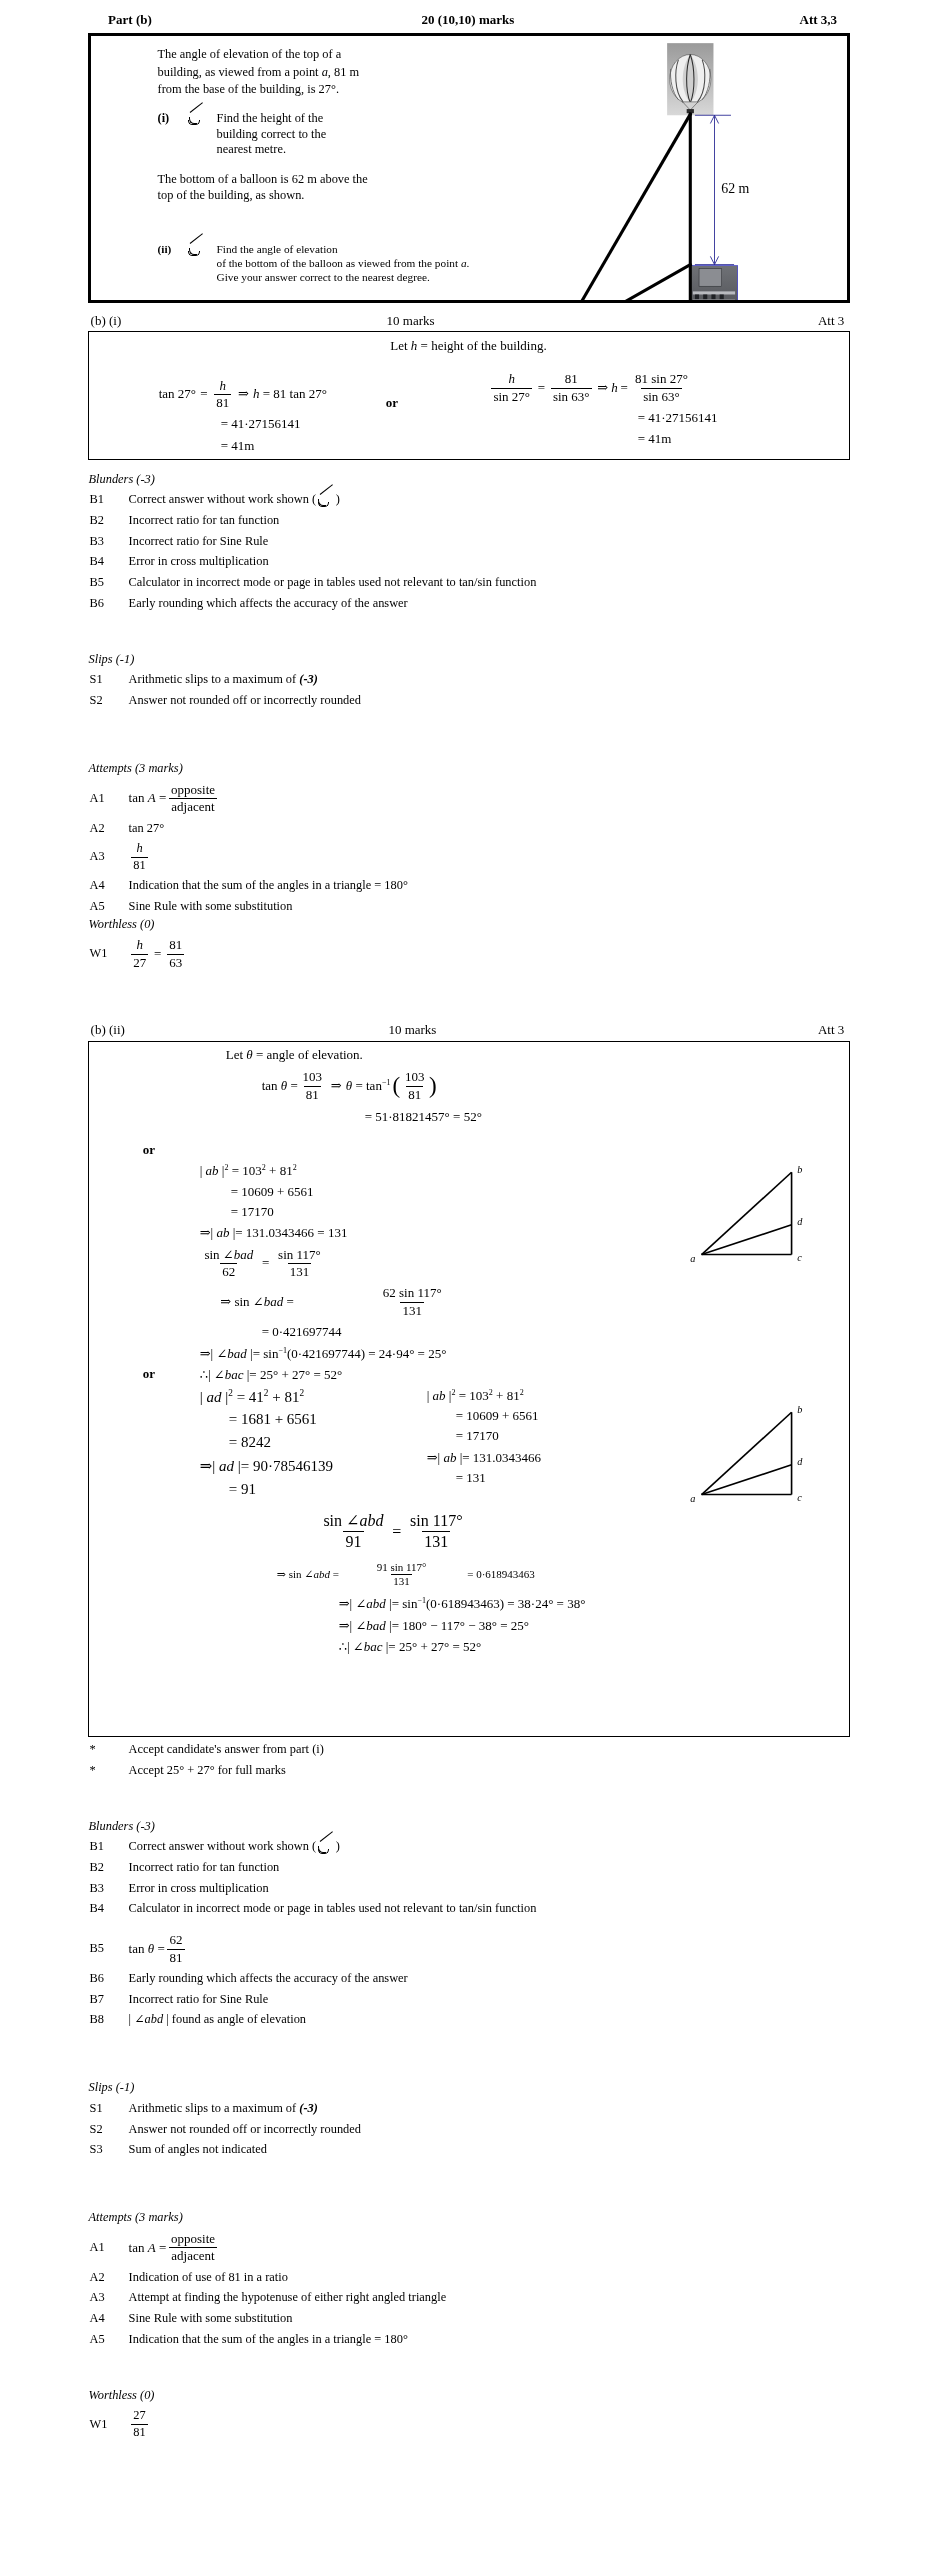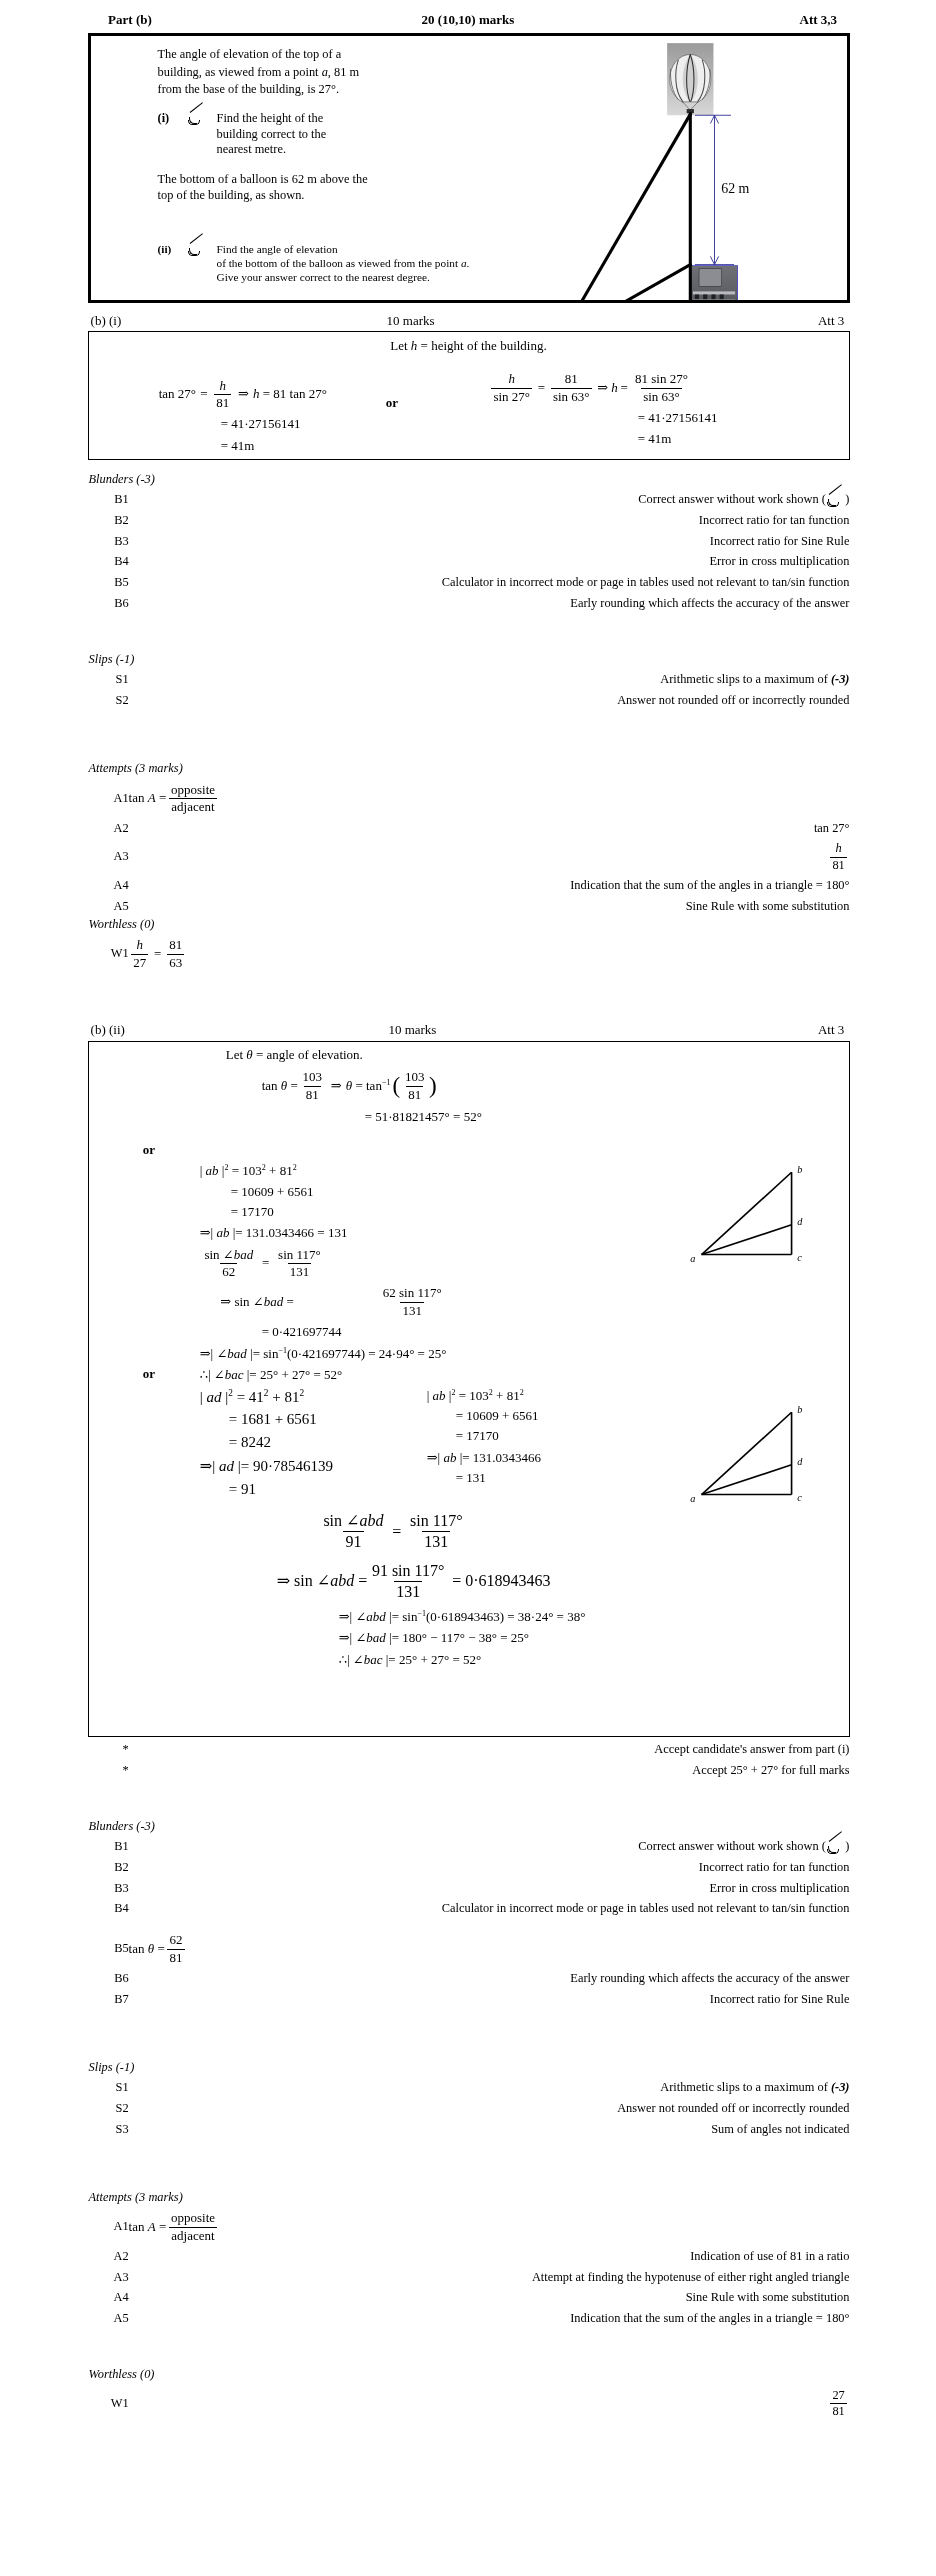--- a/index.html
+++ b/index.html
@@ -51,21 +51,21 @@
   .abox{border:1.5px solid #000;box-sizing:border-box;padding:5.2px 8.2px;position:relative;}
   .abox-i{height:129px;}
   .abox-ii{height:696px;}
   .centered{text-align:center;}
 
   .mline{display:flex;align-items:center;font-size:13px;}
   .or-lbl{font-weight:bold;font-size:13px;}
 
   
   .section-title{font-style:italic;font-size:12.4px;margin:11.3px 0 5.2px 1px;}
-  .crit{display:flex;align-items:flex-start;margin:0 0 5.2px 0;font-size:12.4px;text-align:right;}
+  .crit{display:flex;align-items:flex-start;margin:0 0 5.2px 0;font-size:12.4px;}
   .crit .code{width:39px;flex:none;padding-left:2.1px;}
   .crit .txt{flex:1;}
   .gap-sm{height:10.3px;}
   .gap-md{height:24px;}
   .gap-lg{height:36px;}
 </style>
 </head>
 <body>
 
 <div class="page">
@@ -469,21 +469,21 @@
         <span class="num">sin ∠<span class="mathvar">abd</span></span>
         <span class="den">91</span>
       </span>
       <span style="margin:0 4.1px">=</span>
       <span class="frac">
         <span class="num">sin 117°</span>
         <span class="den">131</span>
       </span>
     </div>
 
-    <div class="mline" style="margin-left:180px;margin-top:8.2px;font-size:16px;">
+    <div class="mline" style="margin-left:180px;margin-top:8.2px;font-size:11px;gap:33px;">
       <span>⇒ sin ∠<span class="mathvar">abd</span> =</span>
       <span class="frac">
         <span class="num">91 sin 117°</span>
         <span class="den">131</span>
       </span>
       <span style="margin-left:3.1px">= 0·618943463</span>
     </div>
 
     <div style="margin-left:242px;margin-top:7.2px;font-size:13px;">
       ⇒| ∠<span class="mathvar">abd</span> |= sin<span class="sup">−1</span>(0·618943463) = 38·24° = 38°
@@ -542,20 +542,24 @@
   </div>
 
   <div class="crit">
     <span class="code">B6</span>
     <span class="txt">Early rounding which affects the accuracy of the answer</span>
   </div>
   <div class="crit">
     <span class="code">B7</span>
     <span class="txt">Incorrect ratio for Sine Rule</span>
   </div>
+  <div class="crit">
+    <span class="code">B8</span>
+    <span class="txt">| ∠<span class="mathvar">abd</span> | found as angle of elevation</span>
+  </div>
 
   <div class="gap-lg"></div>
 
   <div class="section-title">Slips (-1)</div>
   <div class="crit">
     <span class="code">S1</span>
     <span class="txt"><span>Arithmetic slips to a maximum of </span><span class="ital bold">(-3)</span></span>
   </div>
   <div class="crit">
     <span class="code">S2</span>

